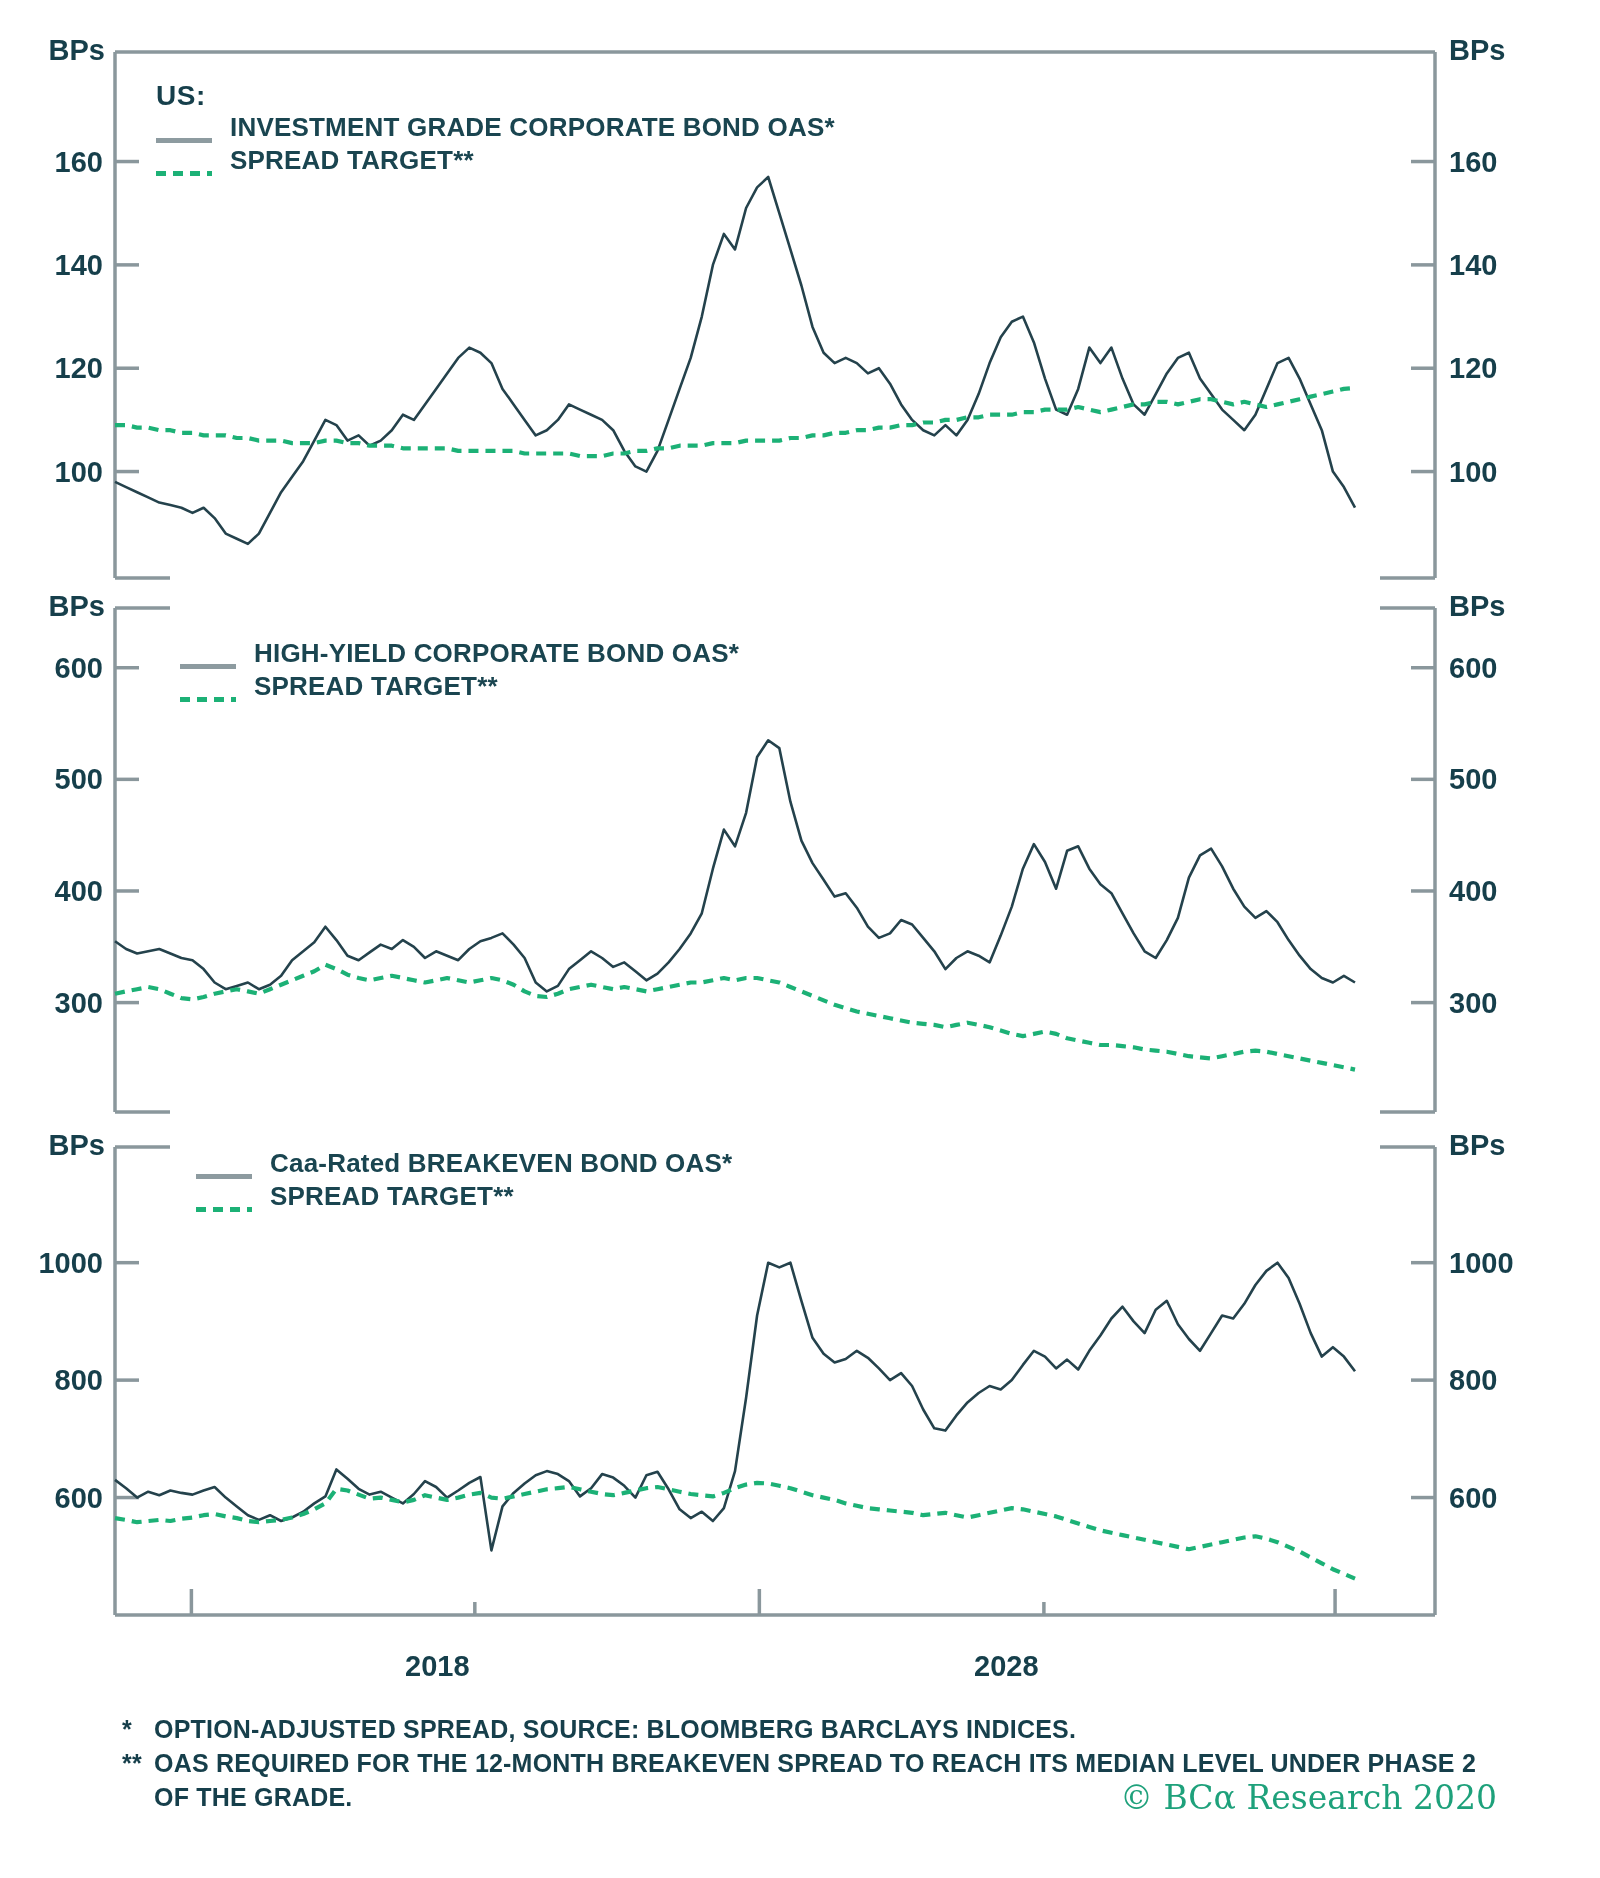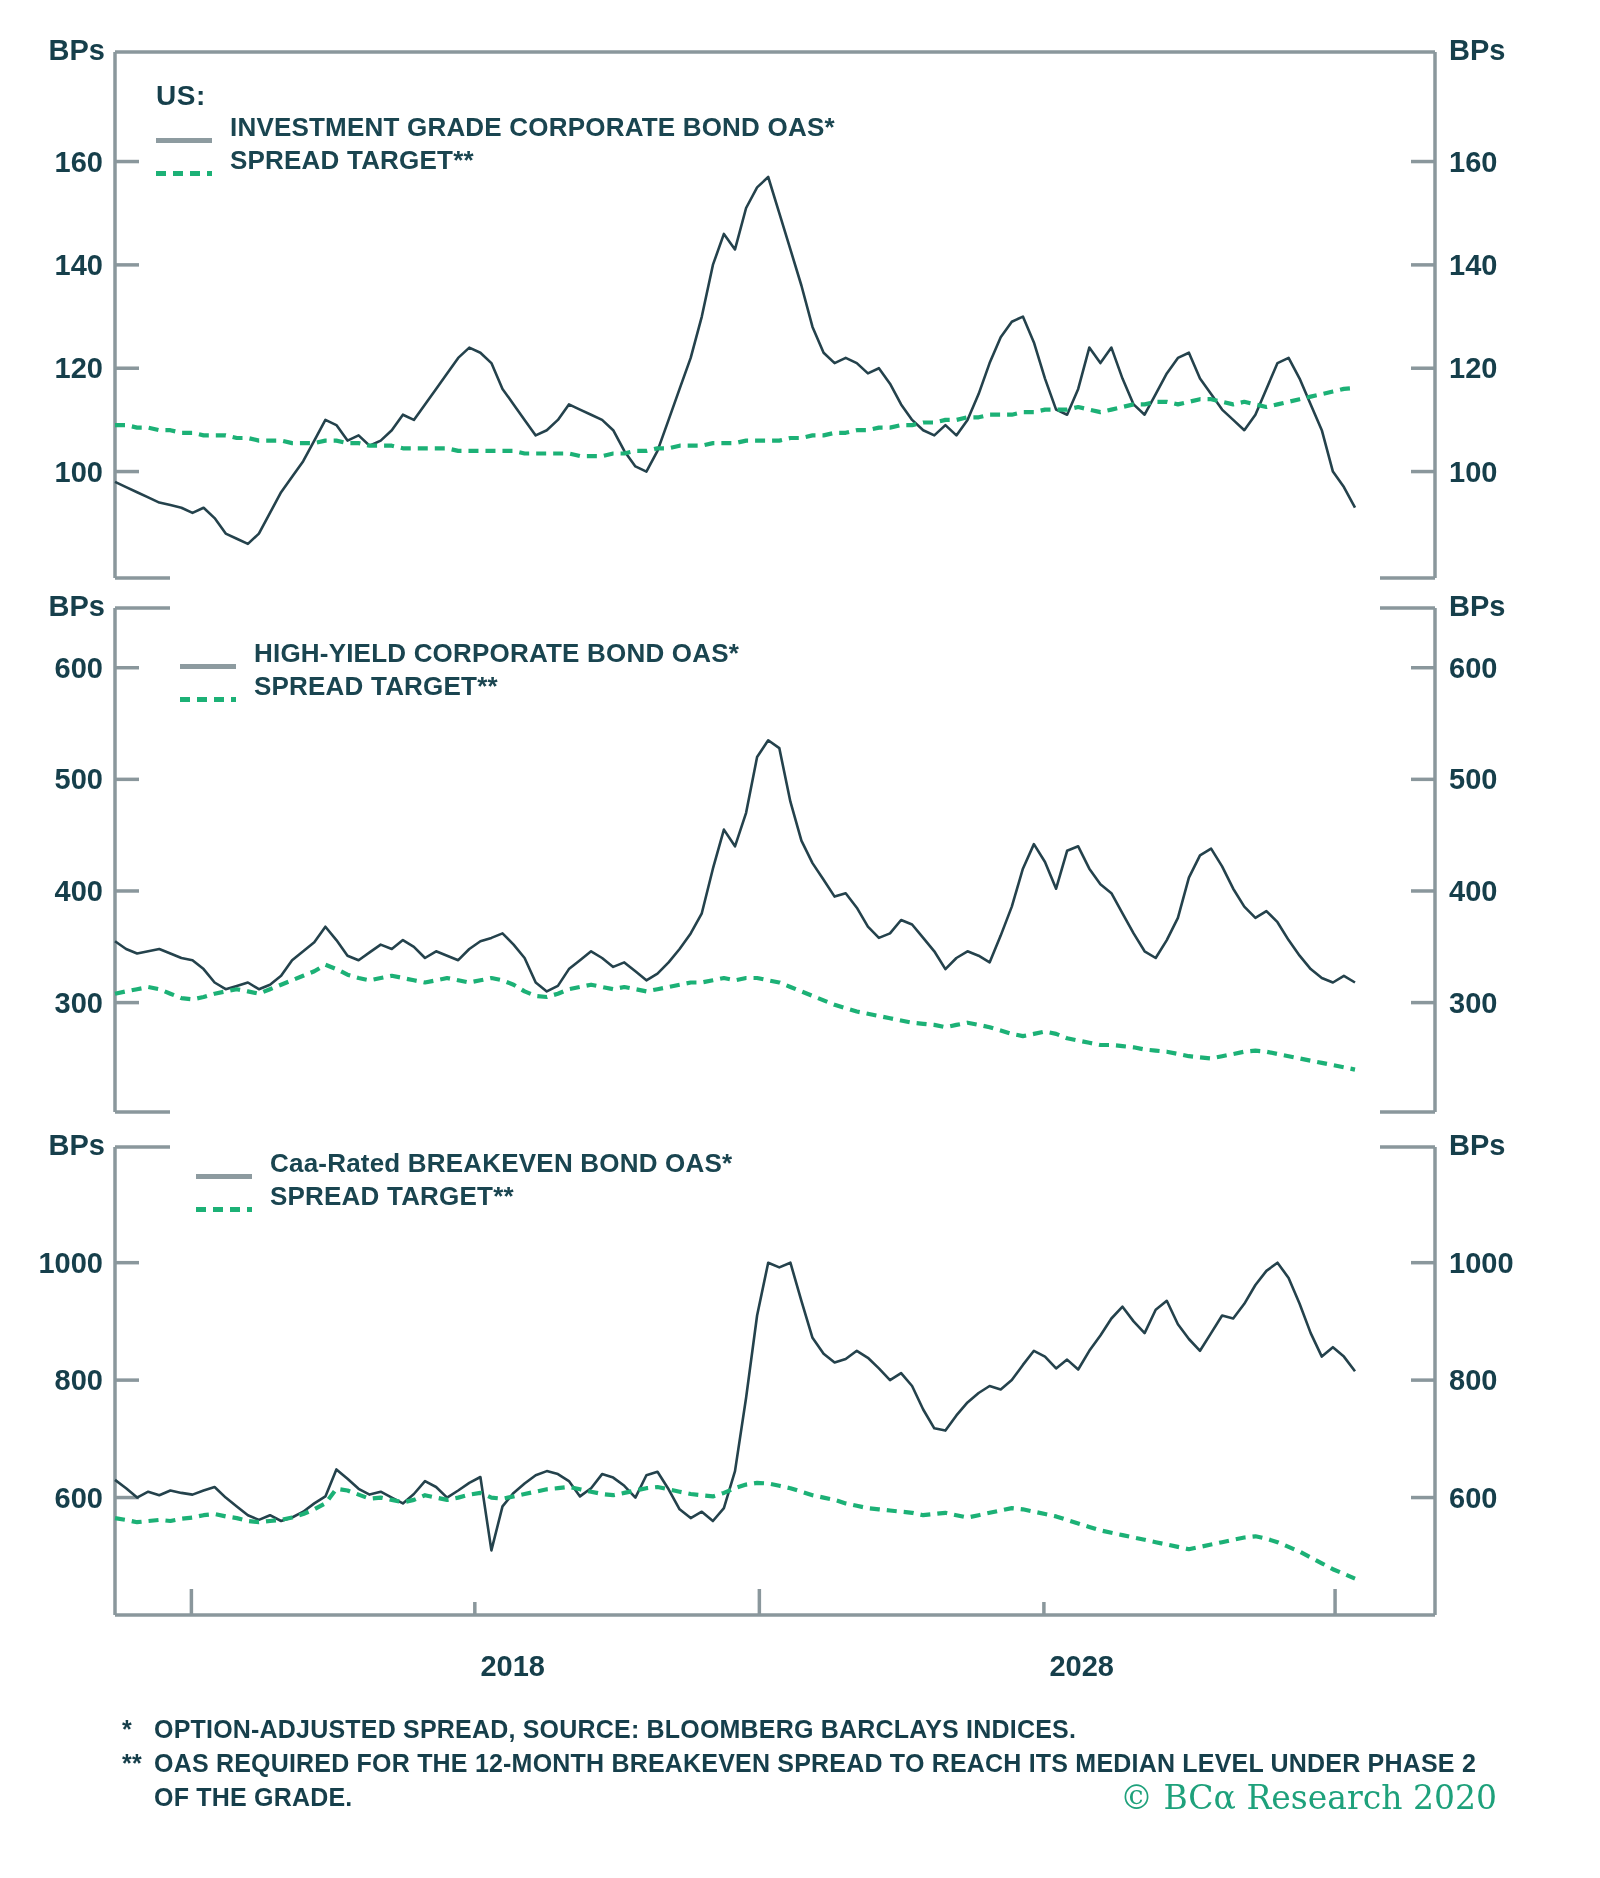--- a/index.html
+++ b/index.html
@@ -6,21 +6,21 @@
   body{width:1600px;height:1878px;position:relative;font-family:"Liberation Sans",sans-serif;overflow:hidden}
   .stage{position:absolute;left:0;top:0;width:1600px;height:1878px}
   #chart-canvas{position:absolute;left:0;top:0}
   .legend{position:absolute;z-index:5}
   .legend-title{font-weight:bold;font-size:28px;color:#163f4b;letter-spacing:.5px;height:30px}
   .legend-row{display:flex;align-items:flex-end;height:33px}
   .swatch{width:56px;height:5px;margin-right:18px;flex:none}
   .swatch.solid{background:#8d9ba0}
   .swatch.dashed{background:repeating-linear-gradient(90deg,#1cb176 0,#1cb176 10px,rgba(0,0,0,0) 10px,rgba(0,0,0,0) 17px)}
   .legend-label{font-weight:bold;font-size:26px;color:#1a4550;letter-spacing:.2px;white-space:nowrap}
-  .year-label{position:absolute;width:140px;text-align:right;font-weight:bold;font-size:29px;color:#163f4b;top:1650px}
+  .year-label{position:absolute;width:140px;text-align:left;font-weight:bold;font-size:29px;color:#163f4b;top:1650px}
   .footnotes{position:absolute;left:122px;top:1712px;width:1430px;color:#163f4b;font-weight:bold;font-size:25px;line-height:34px;letter-spacing:.2px}
   .fn-line{display:flex}
   .fn-marker{width:32px;flex:none}
   .fn-body{flex:1}
   .bca-logo{position:absolute;left:1120px;top:1778px;width:380px;text-align:left;font-family:"DejaVu Serif",serif;font-size:33px;color:#1ea17b}
 </style>
 </head>
 <body>
 
 <div class="stage">

